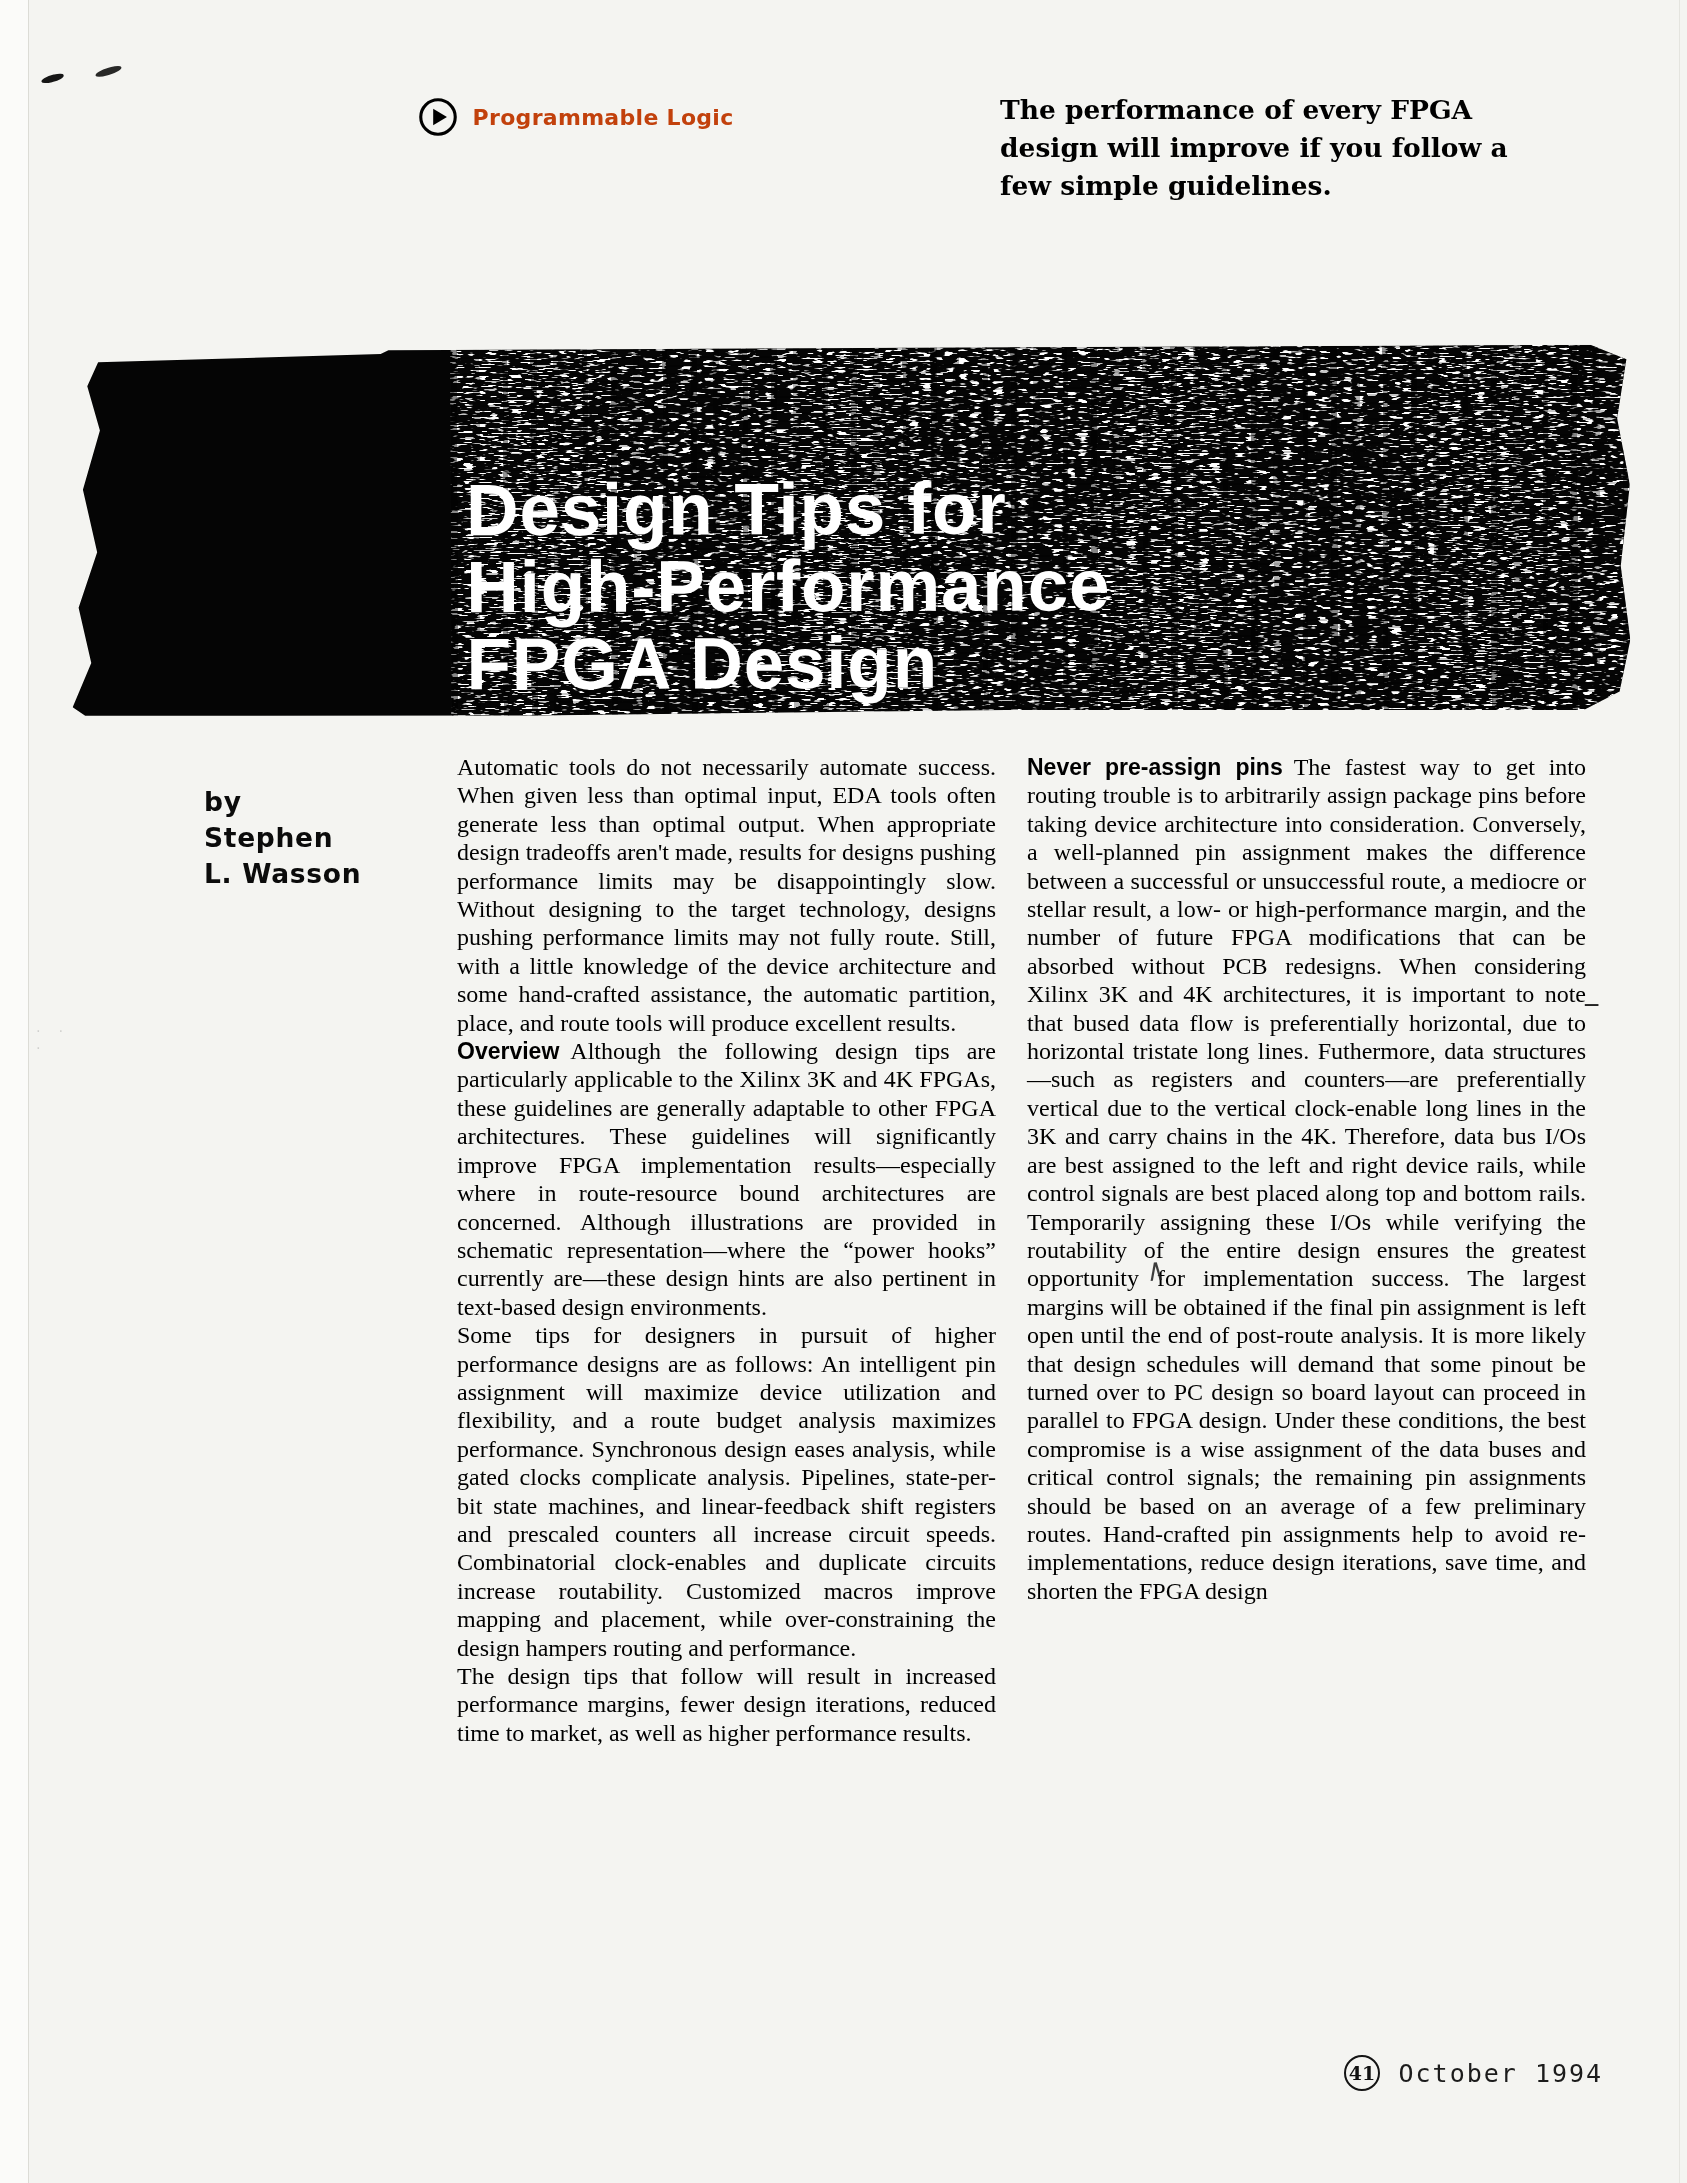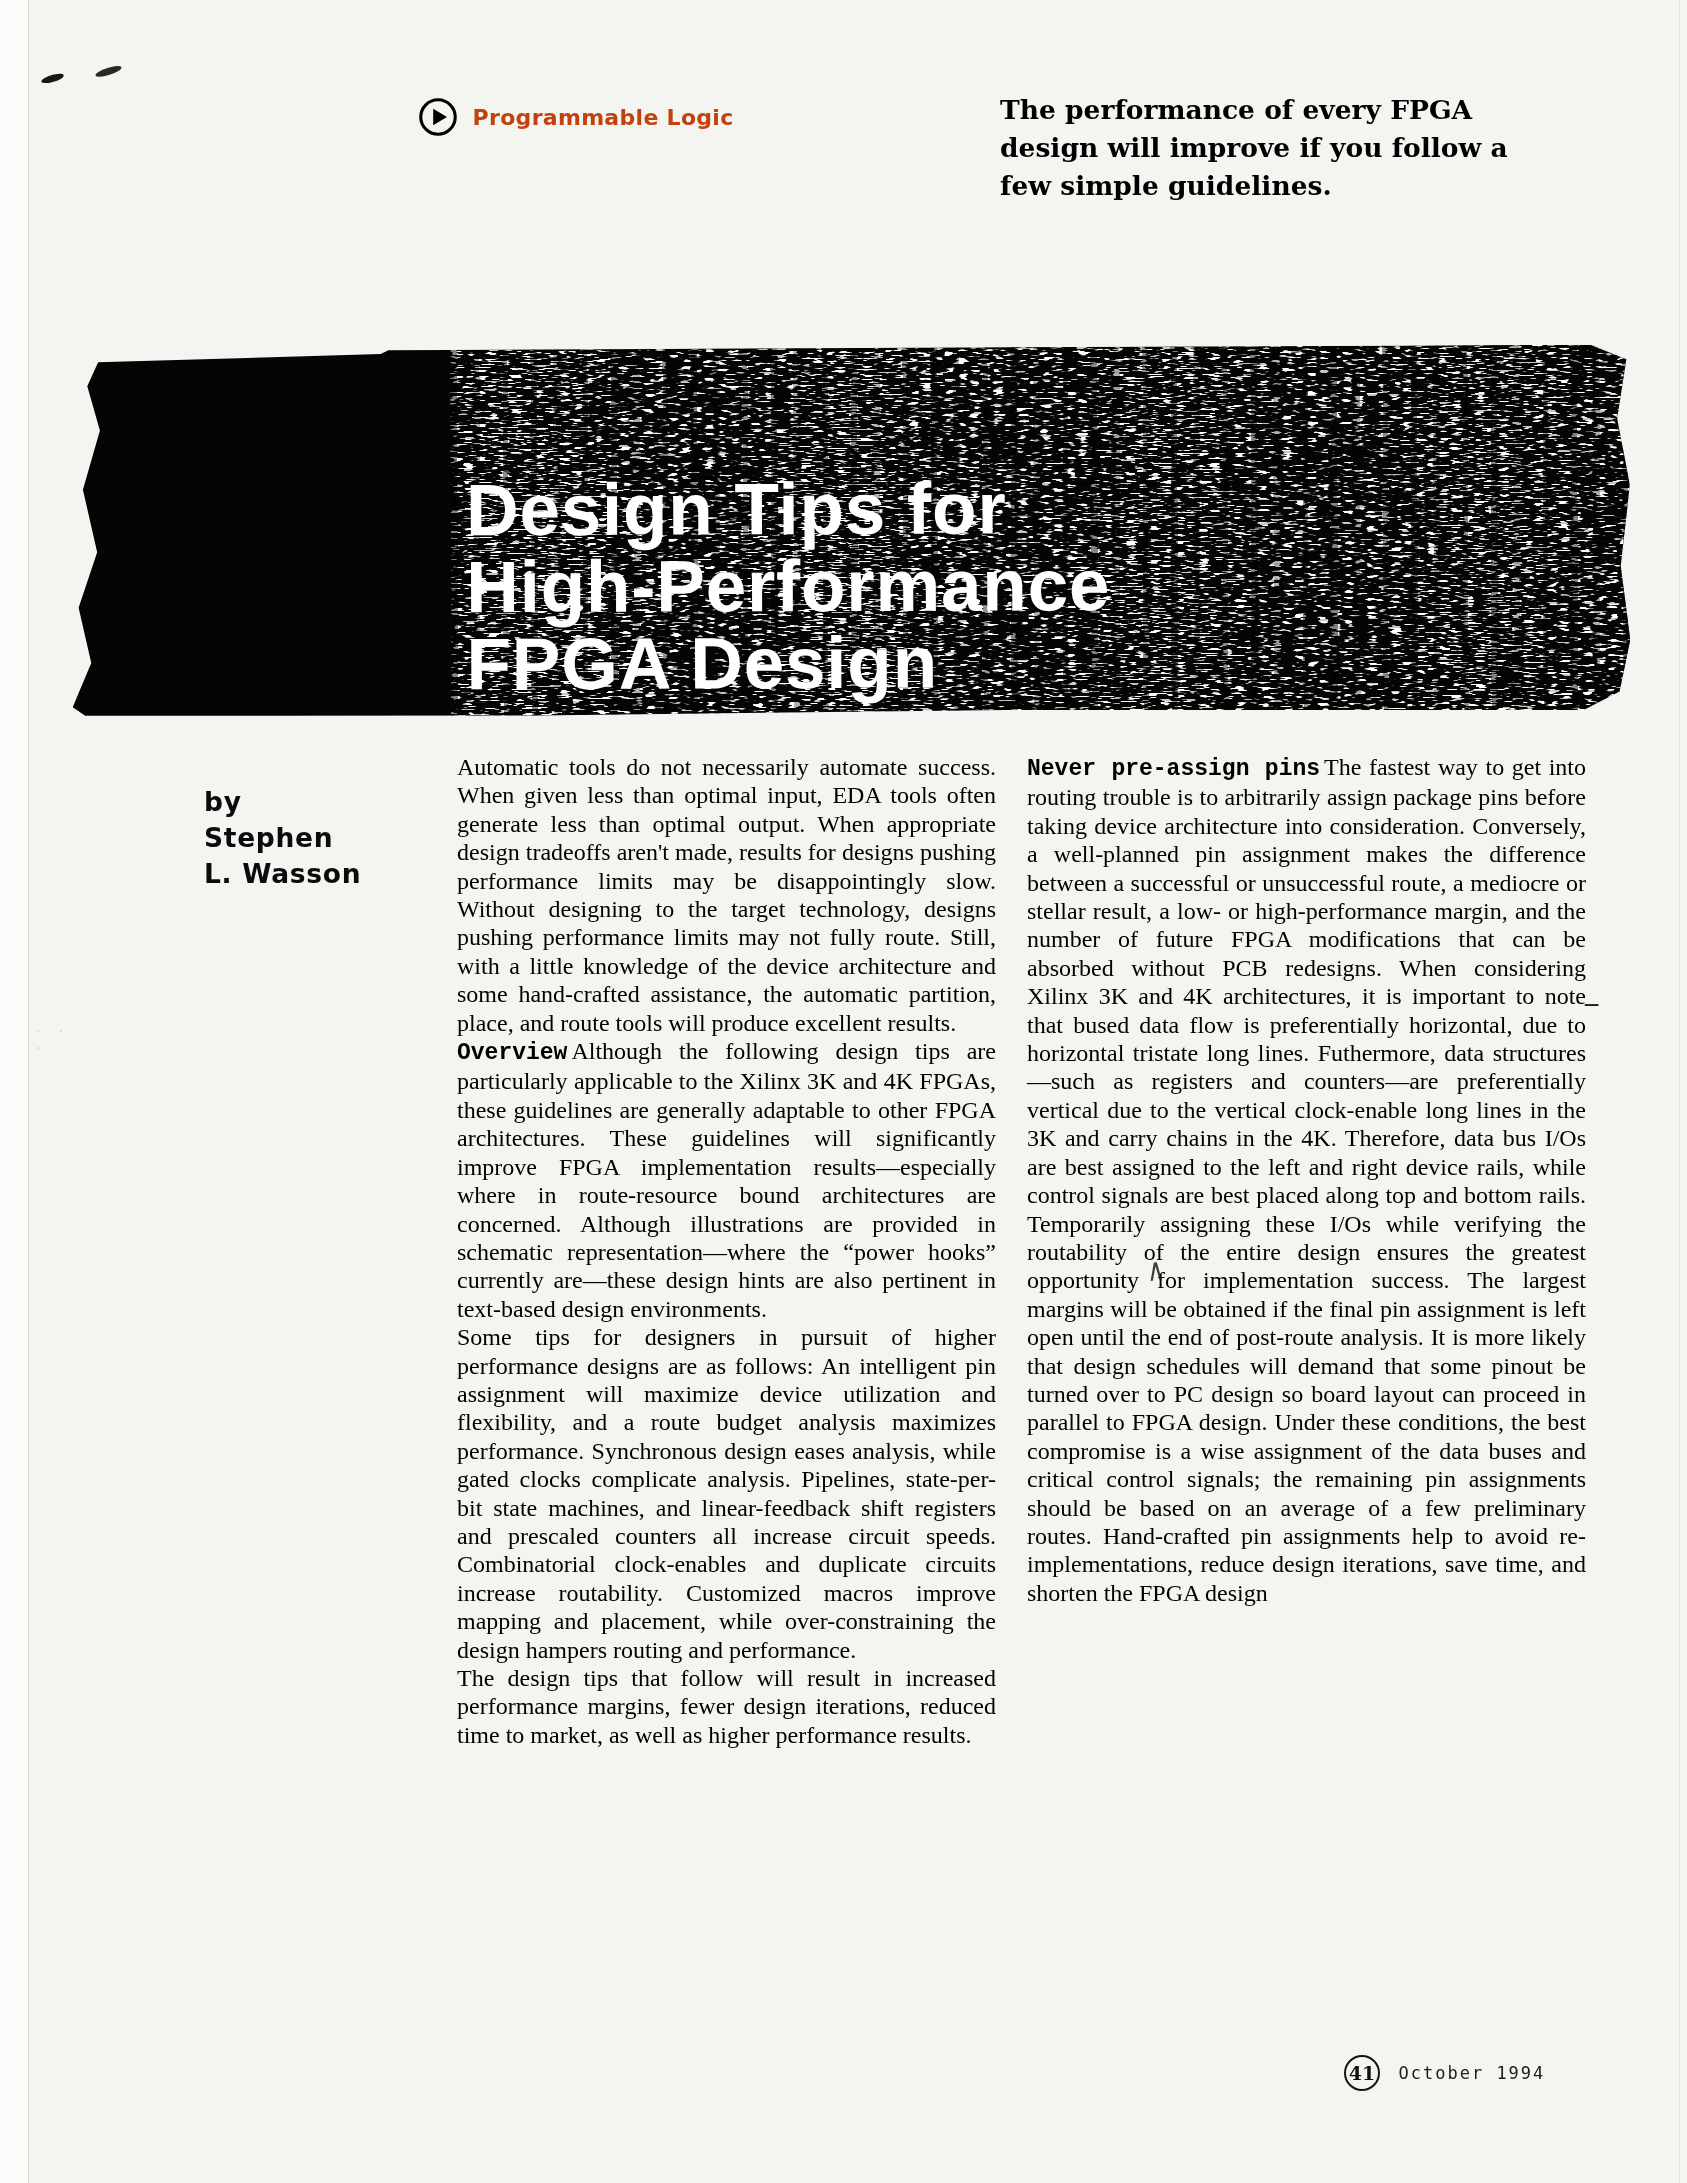--- a/index.html
+++ b/index.html
@@ -45,33 +45,33 @@
   
   .byline{position:absolute;left:204px;top:784px;font-family:"DejaVu Sans",sans-serif;
           font-weight:700;font-size:26.5px;line-height:36px;color:#0b0b0b;letter-spacing:0.7px;}
 
   
   .col{position:absolute;top:753px;font-size:24px;line-height:28.4px;color:#000000;
        text-align:justify;}
   .col p{margin:0;}
   .col-left{left:457px;width:539px;}
   .col-right{left:1027px;width:559px;}
-  .lead{font-weight:700;font-family:Liberation Mono, monospace;font-size:23px;margin-right:4px;}
+  .lead{font-weight:700;font-family:Liberation Sans, sans-serif;font-size:23px;margin-right:11px;}
 
   
   .caret-mark{position:absolute;left:1147px;top:1256px;font-family:"DejaVu Sans",sans-serif;
               font-size:24px;color:#1d1d1d;transform:scaleY(1.3) rotate(-4deg);opacity:.85;}
   .margin-dash{position:absolute;left:1585px;top:978px;font-size:26.5px;color:#222;font-weight:700;}
 
   
   .footer{position:absolute;left:1344px;top:2055px;display:flex;align-items:center;justify-content:space-between;}
   .page-badge{width:32px;height:32px;border:2.3px solid #141414;border-radius:50%;
               display:flex;align-items:center;justify-content:center;
               font-family:"DejaVu Serif",serif;font-weight:700;font-size:19px;color:#111;}
-  .issue-date{margin-left:18.5px;font-family:"DejaVu Sans Mono",monospace;font-size:17px;
+  .issue-date{margin-left:18.5px;font-family:"DejaVu Sans Mono",monospace;font-size:25px;
               letter-spacing:2px;color:#1c1c1c;}
 </style>
 </head>
 <body>
 
 <div class="page">
 
   <div class="edge-strip"></div>
   <div class="edge-line"></div>
   <div class="edge-line-right"></div>

